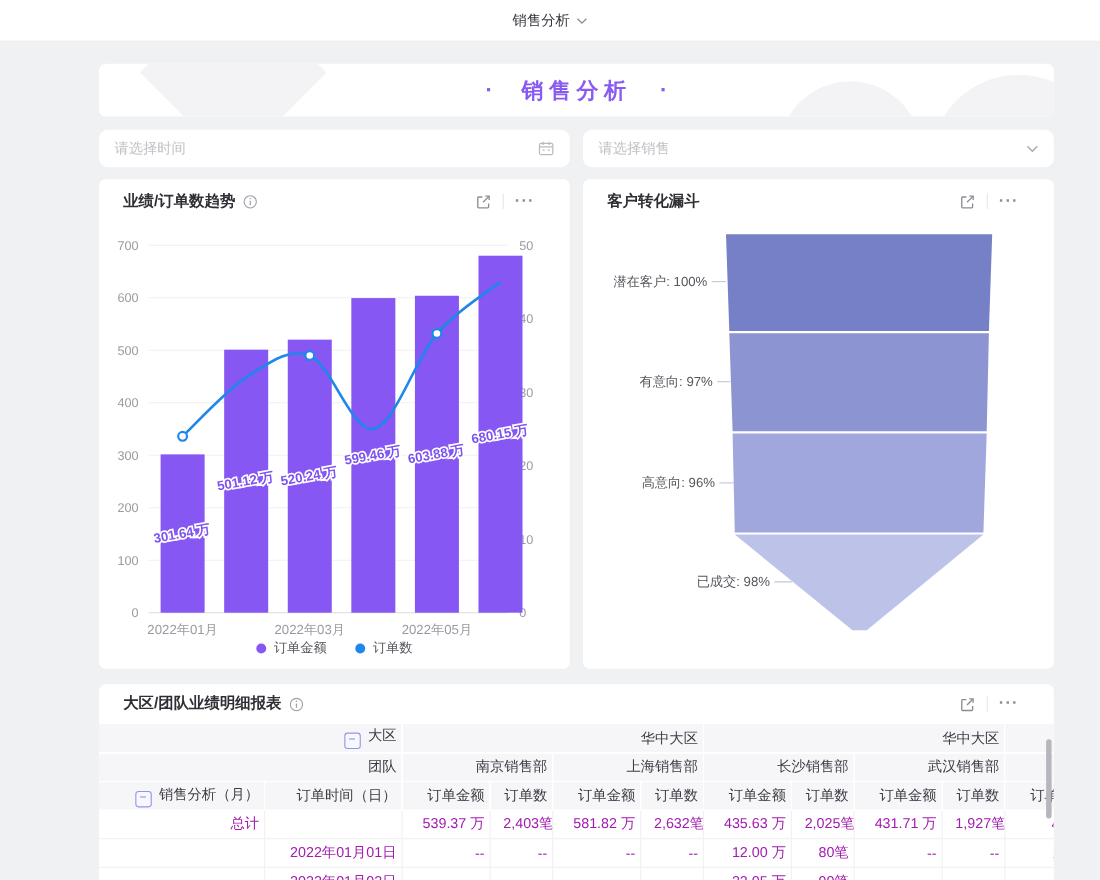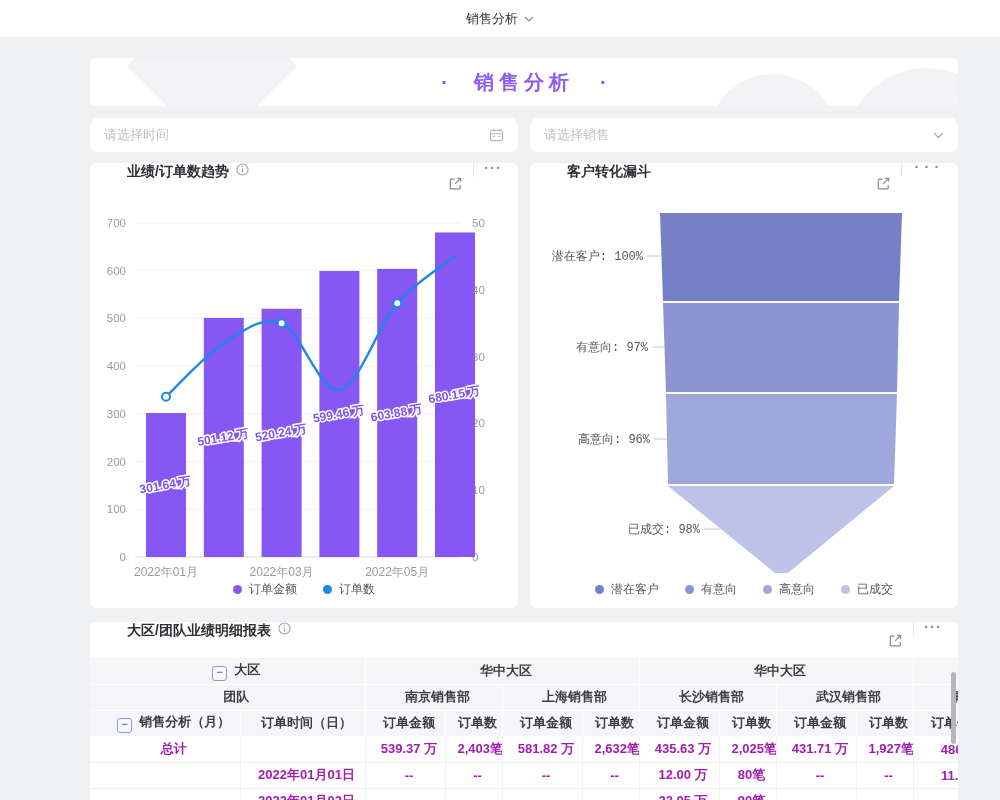--- a/index.html
+++ b/index.html
@@ -24,24 +24,24 @@
   
   .filter{position:absolute;top:118px;height:34px;background:#fff;border-radius:8px;display:flex;
           align-items:center;justify-content:space-between;padding:0 14px;box-sizing:border-box;}
   #filter-time{left:90px;width:428px;}
   #filter-sales{left:530px;width:428px;}
   .placeholder{color:#C0C0C6;font-size:13px;}
 
   
   .card{position:absolute;background:#fff;border-radius:6px;}
   #trend-card{left:90px;top:163px;width:428px;height:445px;}
-  #funnel-card{left:530px;top:163px;width:428px;height:445px;font-family:Liberation Mono, monospace;}
+  #funnel-card{left:530px;top:163px;width:428px;height:445px;}
   #table-card{left:90px;top:622px;width:868px;height:192px;overflow:hidden;}
-  .card-header{position:absolute;top:0;left:0;right:0;height:40px;display:flex;
-               padding:0 16px 0 22px;box-sizing:border-box;z-index:2;margin-left:15px;}
+  .card-header{position:absolute;top:0;left:0;right:16px;height:40px;display:flex;align-items:center;
+               padding:0 16px 0 22px;box-sizing:border-box;z-index:2;}
   .card-title{font-size:14px;font-weight:bold;color:#2E2E34;}
   .info-icon{margin-left:7px;display:inline-flex;}
   .spacer{flex:1;}
   .header-divider{width:1px;height:14px;background:#E6E6EA;margin:0 10px;}
   .more-dots{color:#8C8C92;font-size:15px;letter-spacing:1px;font-weight:bold;line-height:10px;}
   .icon-btn{display:inline-flex;align-items:center;cursor:pointer;}
 
   svg.chart{position:absolute;left:0;top:0;}
   .axis-label{font-size:11.5px;fill:#9A9AA2;}
   .xaxis-label{font-size:12px;fill:#9A9AA2;}
@@ -49,21 +49,21 @@
   .funnel-label{font-size:12px;fill:#55555C;}
 
   .legend-row{position:absolute;bottom:10px;left:0;right:0;display:flex;justify-content:center;
               gap:26px;align-items:center;z-index:2;}
   .legend-item{display:flex;align-items:center;gap:7px;font-size:12px;color:#55555C;}
   .legend-dot{width:9px;height:9px;border-radius:50%;background:#999;}
 
   
   .table-wrap{position:absolute;top:36px;left:0;right:0;bottom:0;overflow:hidden;}
   table{border-collapse:collapse;table-layout:fixed;width:960px;font-size:13px;}
-  th,td{height:26px;padding:0 4px 0 12px;text-align:center;font-weight:bold;white-space:nowrap;
+  th,td{height:26px;padding:0 4px 0 12px;text-align:right;font-weight:normal;white-space:nowrap;
         overflow:hidden;box-sizing:border-box;}
   thead th{background:#F6F6F9;border-right:1px solid #fff;border-bottom:1px solid #fff;color:#3C3C44;}
   tbody td{border-right:1px solid #F1F1F4;border-bottom:1px solid #F1F1F4;color:#a21caf;}
   .first-col{padding-left:22px;}
   .collapse-icon{display:inline-block;width:13px;height:13px;border:1px solid #9595E8;border-radius:3px;
                  color:#7B7BE0;background:#F6F7FF;line-height:11px;text-align:center;font-size:11px;
                  margin-right:7px;vertical-align:-2px;}
   .collapse-icon::before{content:"−";}
   .vscroll{position:absolute;right:2px;top:14px;width:5px;height:72px;border-radius:3px;background:#B6B6BC;z-index:3;}
 </style>
@@ -205,38 +205,20 @@
       <polygon points="138,323 364,323 258,410 245,410" fill="#BDC2E8"></polygon>
       <line x1="117" y1="93" x2="130" y2="93" stroke="#C2C6DE" stroke-width="1"></line>
       <text x="113" y="97" text-anchor="end" class="funnel-label">潜在客户: 100%</text>
       <line x1="122" y1="184" x2="134" y2="184" stroke="#C2C6DE" stroke-width="1"></line>
       <text x="118" y="188" text-anchor="end" class="funnel-label">有意向: 97%</text>
       <line x1="124" y1="276" x2="137" y2="276" stroke="#C2C6DE" stroke-width="1"></line>
       <text x="120" y="280" text-anchor="end" class="funnel-label">高意向: 96%</text>
       <line x1="174" y1="366" x2="190" y2="366" stroke="#C2C6DE" stroke-width="1"></line>
       <text x="170" y="370" text-anchor="end" class="funnel-label">已成交: 98%</text>
     </svg>
-  <div class="legend-row" id="funnel-legend">
-      <span class="legend-item">
-        <span class="legend-dot" style="background: rgb(117, 128, 198);"></span>
-        <span>潜在客户</span>
-      </span>
-      <span class="legend-item">
-        <span class="legend-dot" style="background: rgb(140, 148, 210);"></span>
-        <span>有意向</span>
-      </span>
-      <span class="legend-item">
-        <span class="legend-dot" style="background: rgb(160, 167, 220);"></span>
-        <span>高意向</span>
-      </span>
-      <span class="legend-item">
-        <span class="legend-dot" style="background: rgb(189, 194, 232);"></span>
-        <span>已成交</span>
-      </span>
-    </div>
 </div>
 
 <div class="card" id="table-card">
   <div class="card-header" style="height:36px;">
     <span class="card-title">大区/团队业绩明细报表</span>
     <span class="info-icon">
       <svg width="13" height="13" viewBox="0 0 14 14">
           <circle cx="7" cy="7" r="6" fill="none" stroke="#A0A0A8" stroke-width="1.1"></circle>
           <rect x="6.4" y="6" width="1.2" height="4.2" fill="#A0A0A8"></rect>
           <rect x="6.4" y="3.1" width="1.2" height="1.3" fill="#A0A0A8"></rect>

